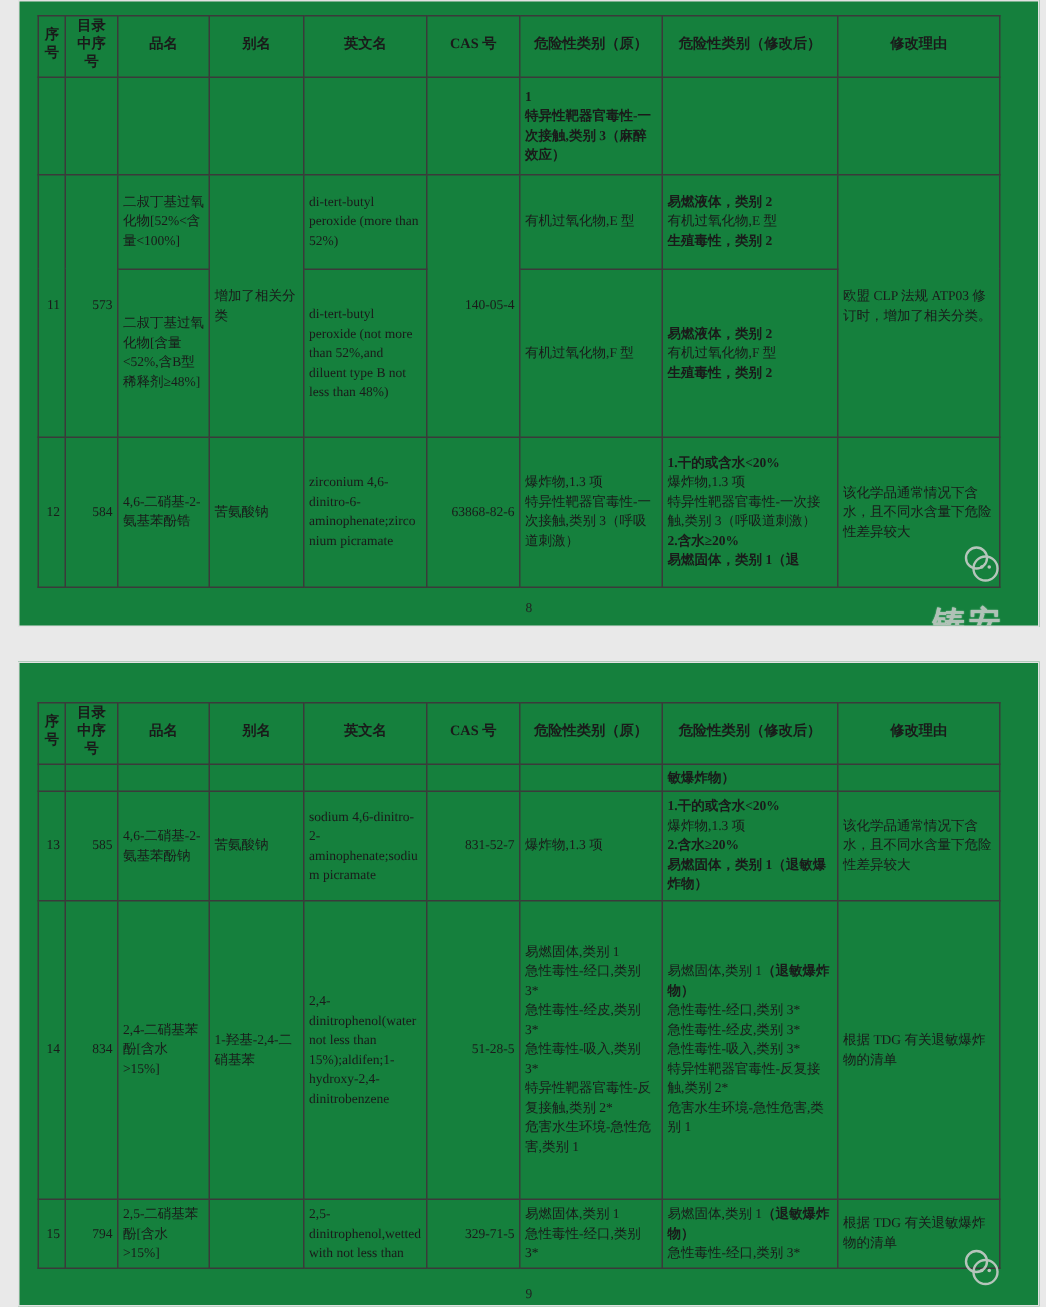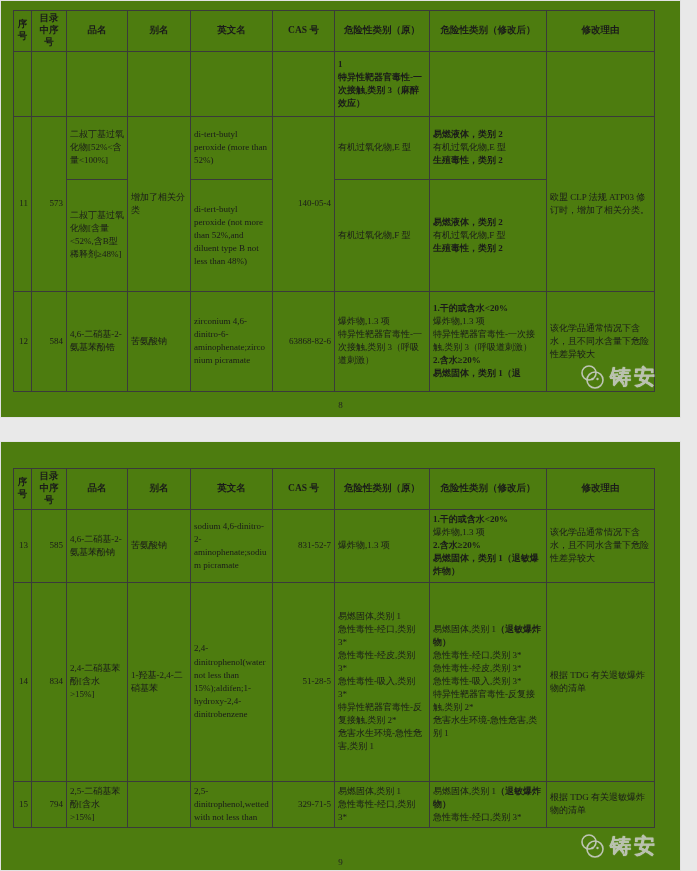--- a/index.html
+++ b/index.html
@@ -3,21 +3,21 @@
 <meta charset="utf-8">
 <style>
   html,body{margin:0;padding:0;}
   body{
     width:697px;height:871px;position:relative;
     background:#e9e9e9;
     font-family:"Liberation Serif","DejaVu Serif",serif;
     color:#1a1a1a;
   }
   .page{
-    position:absolute;left:0;width:681px;background:#4d7c0f;
+    position:absolute;left:12px;width:681px;background:#15803d;
     border:1px solid #e2e2e2;box-sizing:border-box;overflow:hidden;
   }
   #page8{top:0;height:418px;}
   #page9{top:441px;height:430px;}
   table.doc{
     border-collapse:collapse;table-layout:fixed;width:641px;
     margin-left:12px;
   }
   #page8 table.doc{margin-top:9px;}
   #page9 table.doc{margin-top:26px;}
@@ -37,22 +37,22 @@
   td.top{vertical-align:top;}
   .b{font-weight:bold;}
   .ln{margin:0;}
   .pageno{
     position:absolute;left:0;right:0;text-align:center;
     font-size:9px;color:#222;
   }
   #page8 .pageno{top:399px;}
   #page9 .pageno{top:415px;}
   .watermark{
-    position:absolute;display:flex;align-items:center;gap:2px;
-    pointer-events:none;opacity:0.85;
+    position:absolute;display:flex;align-items:flex-end;gap:12px;
+    pointer-events:none;opacity:0.85;flex-direction:column;
   }
   #page8 .watermark{top:362px;right:22px;}
   #page9 .watermark{top:390px;right:22px;}
   .wm-text{
     font-size:21px;font-weight:bold;color:#cdcdcd;
     letter-spacing:3px;font-family:"Liberation Sans",sans-serif;
     text-shadow:0 0 1px #ffffff;
   }
 </style>
 </head>
@@ -174,20 +174,33 @@
       <td>序号</td>
       <td>目录中序号</td>
       <td>品名</td>
       <td>别名</td>
       <td>英文名</td>
       <td>CAS 号</td>
       <td>危险性类别（原）</td>
       <td>危险性类别（修改后）</td>
       <td>修改理由</td>
     </tr>
+    <tr style="height:17px">
+      <td></td>
+          <td></td>
+      <td></td>
+          <td></td>
+      <td></td>
+          <td></td>
+      <td></td>
+      <td>
+        <div class="ln b">敏爆炸物）</div>
+      </td>
+      <td></td>
+    </tr>
     <tr style="height:73px">
       <td class="c">13</td>
       <td class="c">585</td>
       <td>4,6-二硝基-2-氨基苯酚钠</td>
       <td>苦氨酸钠</td>
       <td>sodium 4,6-dinitro-2-aminophenate;sodium picramate</td>
       <td class="c">831-52-7</td>
       <td>爆炸物,1.3 项</td>
       <td>
         <div class="ln b">1.干的或含水&lt;20%</div>

